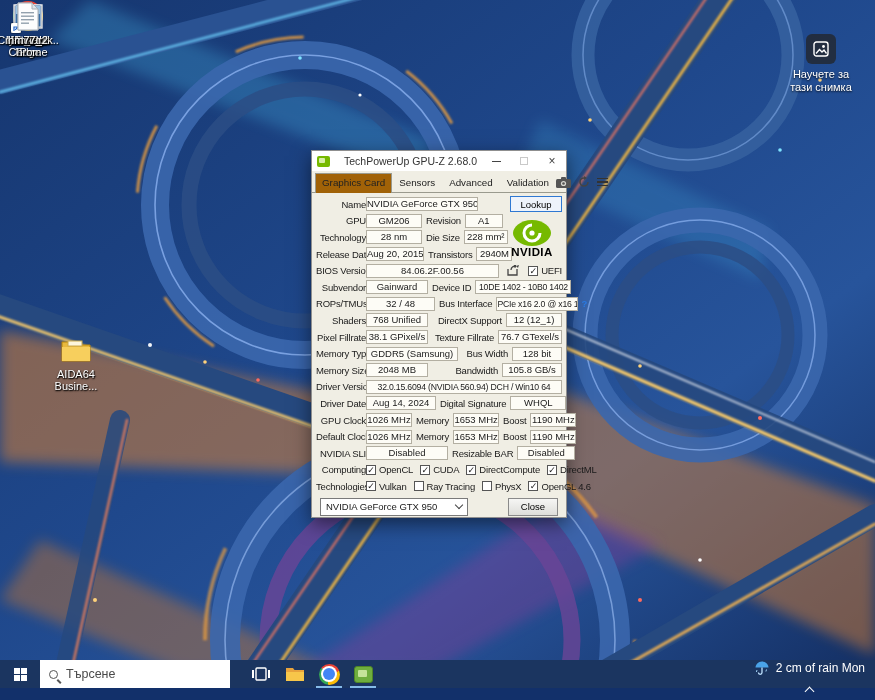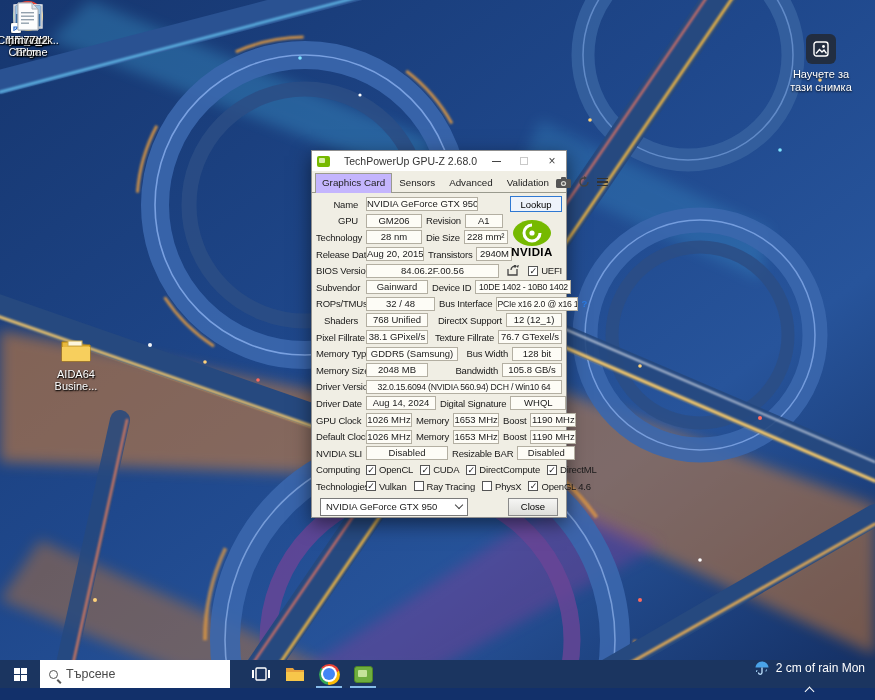--- a/index.html
+++ b/index.html
@@ -31,28 +31,28 @@
   .appic { width:13px; height:11px; background:#76b900; border-radius:2px; position:relative; flex:none; }
   .appic::after { content:""; position:absolute; left:2px; top:2px; width:6px; height:5px; background:#d7eea6; border-radius:1px; }
   .wtitle { margin-left:9px; font-size:10.5px; color:#333; flex:1; white-space:nowrap; overflow:hidden;text-align:center; }
   .wbtn { width:28px; height:20px; display:flex; align-items:center; justify-content:center; flex:none; }
   .minline { width:9px; height:1px; background:#444; }
   .maxbox { width:8px; height:8px; border:1px solid #c9c9c9; }
   .wclose { font-size:12px; color:#444; line-height:1; }
 
   .tabstrip { height:22px; display:flex; align-items:flex-end; padding:0 3px; border-bottom:1px solid #9a9a8e; position:relative; }
   .tab { font-size:9.8px; padding:3px 6px 4px; color:#222; border:1px solid transparent; border-bottom:none; white-space:nowrap; }
-  .tab.active { background:#c4b5fd; border-color:#9a9a8e; position:relative; top:1px; z-index:2; padding-bottom:5px; }
+  .tab.active { background:#a16207; border-color:#9a9a8e; position:relative; top:1px; z-index:2; padding-bottom:5px; }
   .tbicons { margin-left:auto; display:flex; align-items:center; gap:7px; padding-bottom:4px; }
   .menu-ic { display:flex; flex-direction:column; gap:2px; }
   .menu-ic i { display:block; width:11px; height:1.6px; background:#333; }
 
   .content { position:relative; padding:3px 4px 0; }
   .row { display:flex; align-items:center; height:16.6px; }
-  .lbl { width:50px; flex:none; text-align:right; padding-right:8px; letter-spacing:-.2px; white-space:nowrap; }
+  .lbl { width:50px; flex:none; text-align:right; padding-right:0; letter-spacing:-.2px; white-space:nowrap; }
   .lbl2 { padding:0 4px; letter-spacing:-.2px; white-space:nowrap; }
   .box { flex:none; height:14px; line-height:12.5px; background:#fdfcf6; border:1px solid #b3afa2; text-align:center;
          white-space:nowrap; overflow:hidden; }
   .grow { flex:1; }
   .mla { margin-left:auto; }
   .fs9 { font-size:8.7px; letter-spacing:-.2px; }
   .logo-row { margin-right:67px; }
   .helpq { color:#2a7ae2; margin-left:3px; font-weight:bold; }
   .btn { height:16px; font-size:9.5px; font-family:"Liberation Sans",sans-serif; background:linear-gradient(#f6f6f4,#dededa);
          border:1px solid #8a8a8a; padding:0 4px; }

